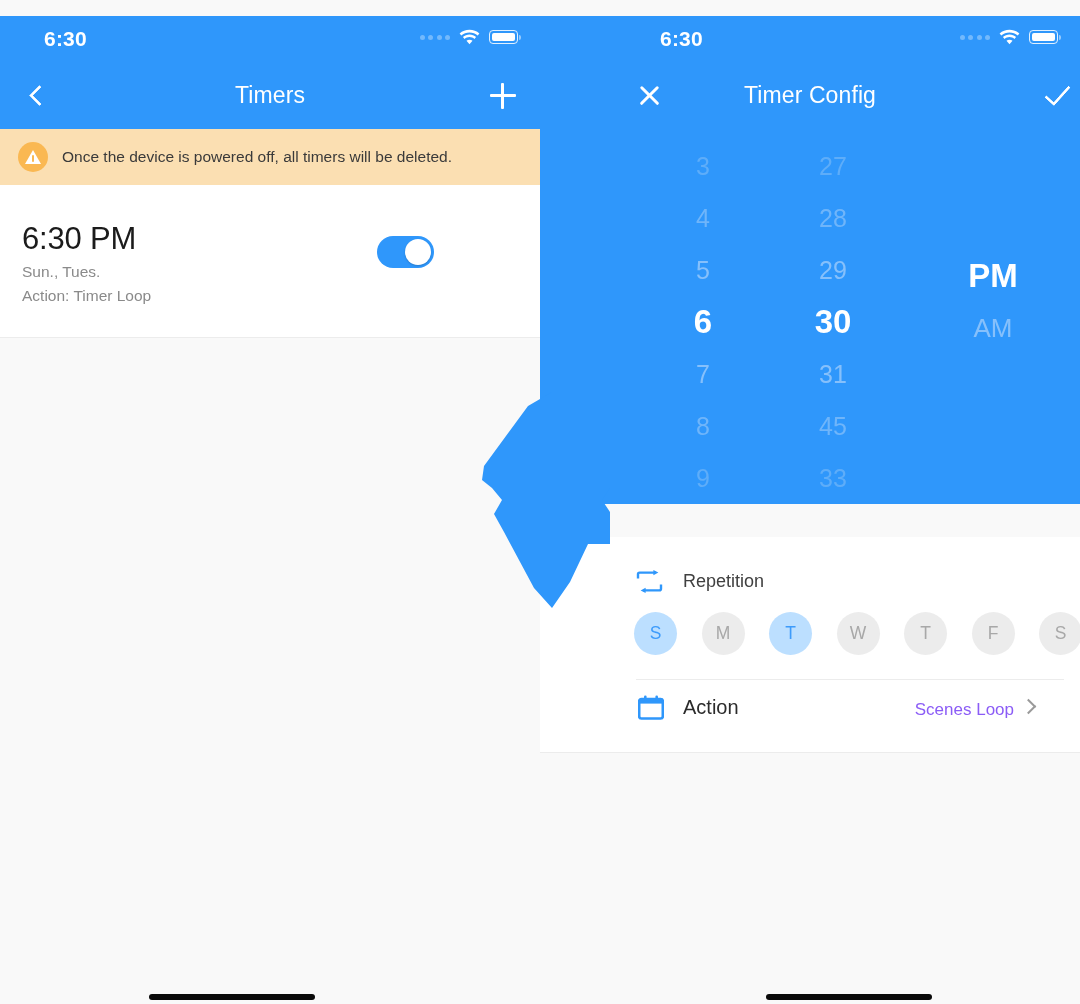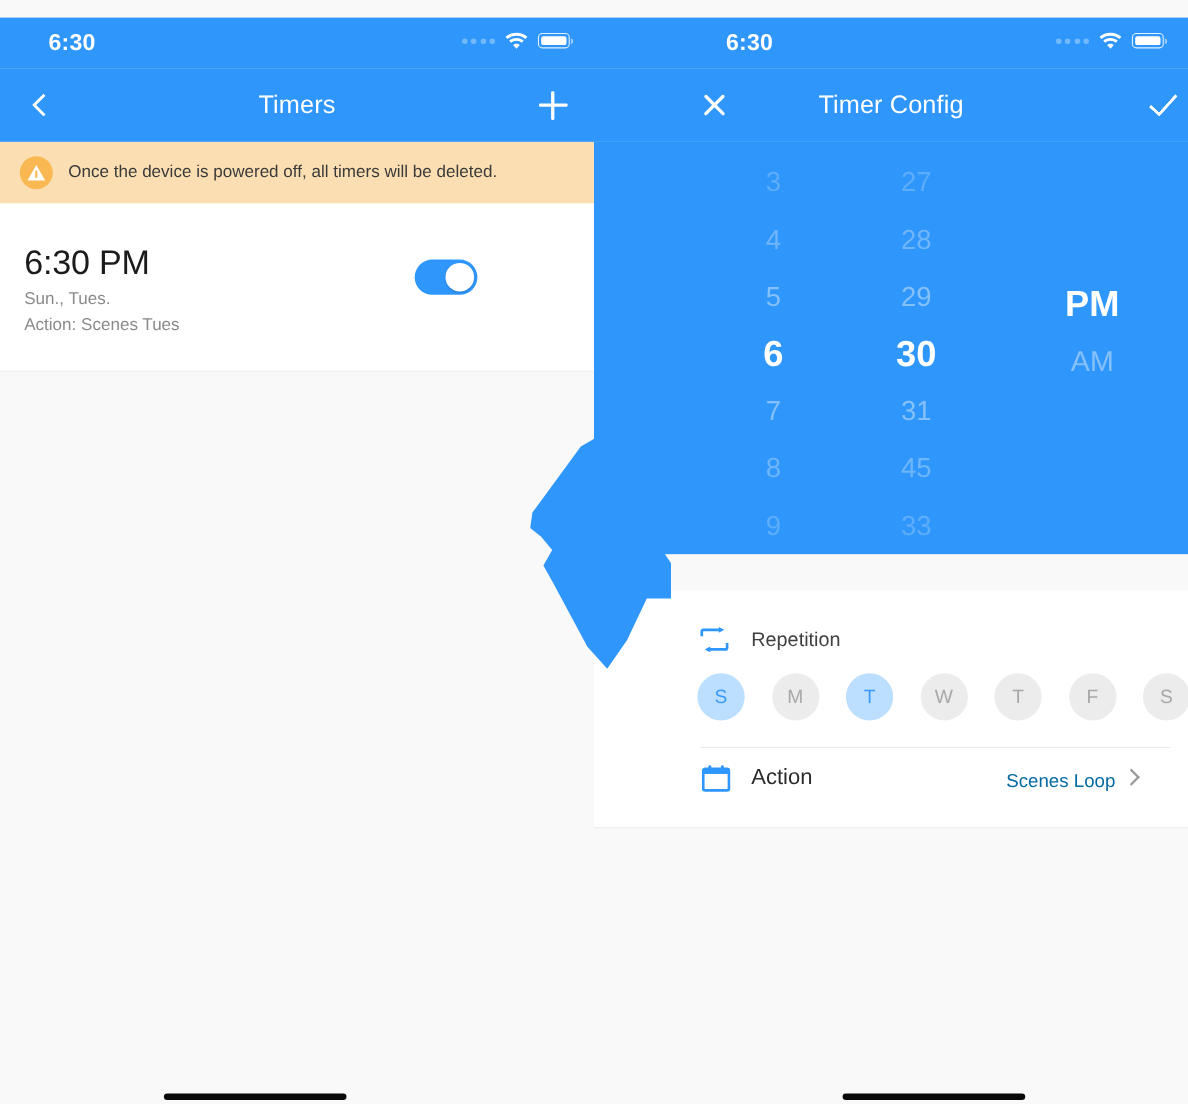--- a/index.html
+++ b/index.html
@@ -193,21 +193,21 @@
     position:absolute; left:0; top:136px; width:540px; height:72px;
     cursor:pointer;
   }
   .ic-cal { position:absolute; left:98px; top:22px; width:26px; height:26px; }
   .lbl-act {
     position:absolute; left:143px; top:23px;
     font-size:20px; color:#2b2b2b;
   }
   .act-val {
     position:absolute; right:66px; top:27px;
-    font-size:17px; color:#0369a1;
+    font-size:17px; color:#8b5cf6;
   }
   .act-chev {
     position:absolute; right:46px; top:28px;
     width:11px; height:11px;
     border-right:2.4px solid #9a9a9a; border-top:2.4px solid #9a9a9a;
     transform:rotate(45deg);
   }
 
   
   #drag-artifact {
@@ -265,21 +265,21 @@
     <div class="warn-banner">
       <span class="warn-ico">
           <span class="warn-tri"></span>
         </span>
       <span class="warn-text">Once the device is powered off, all timers will be deleted.</span>
     </div>
 
     <div class="timer-card">
       <div class="tc-time">6:30 PM</div>
       <div class="tc-days">Sun., Tues.</div>
-      <div class="tc-action">Action: Scenes Tues</div>
+      <div class="tc-action">Action: Timer Loop</div>
       <div class="toggle">
           <i></i>
         </div>
     </div>
 
     <div class="home-ind" id="home-left"></div>
   </div>
 
   <div class="panel" id="panel-right">
 

